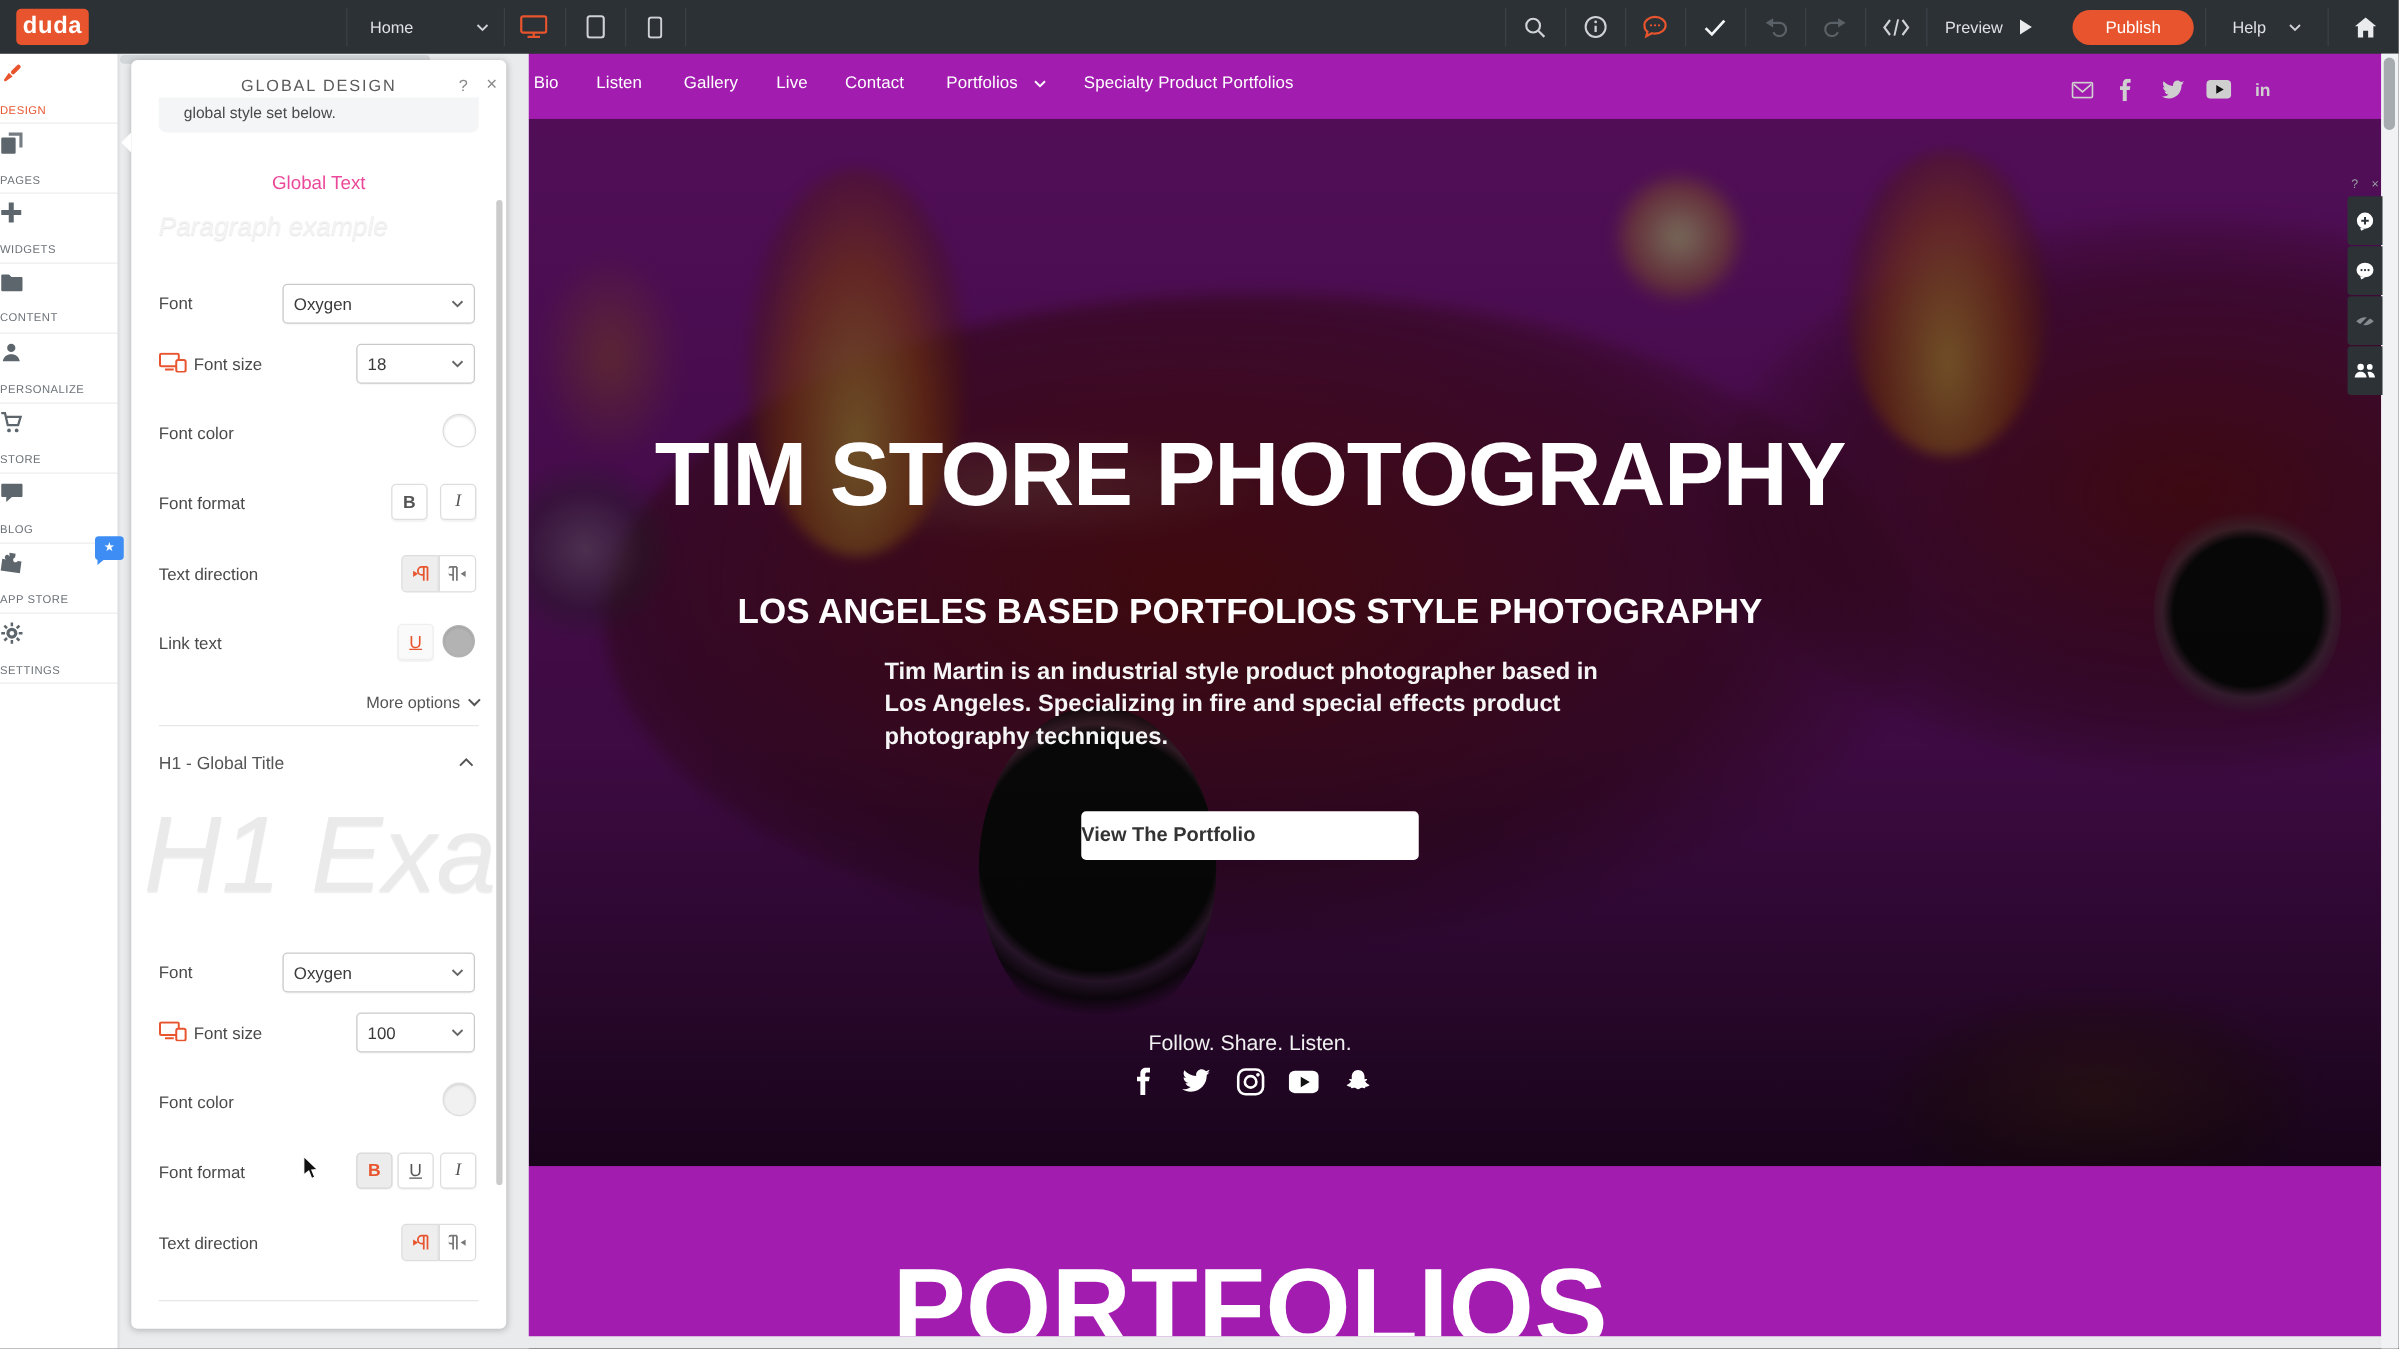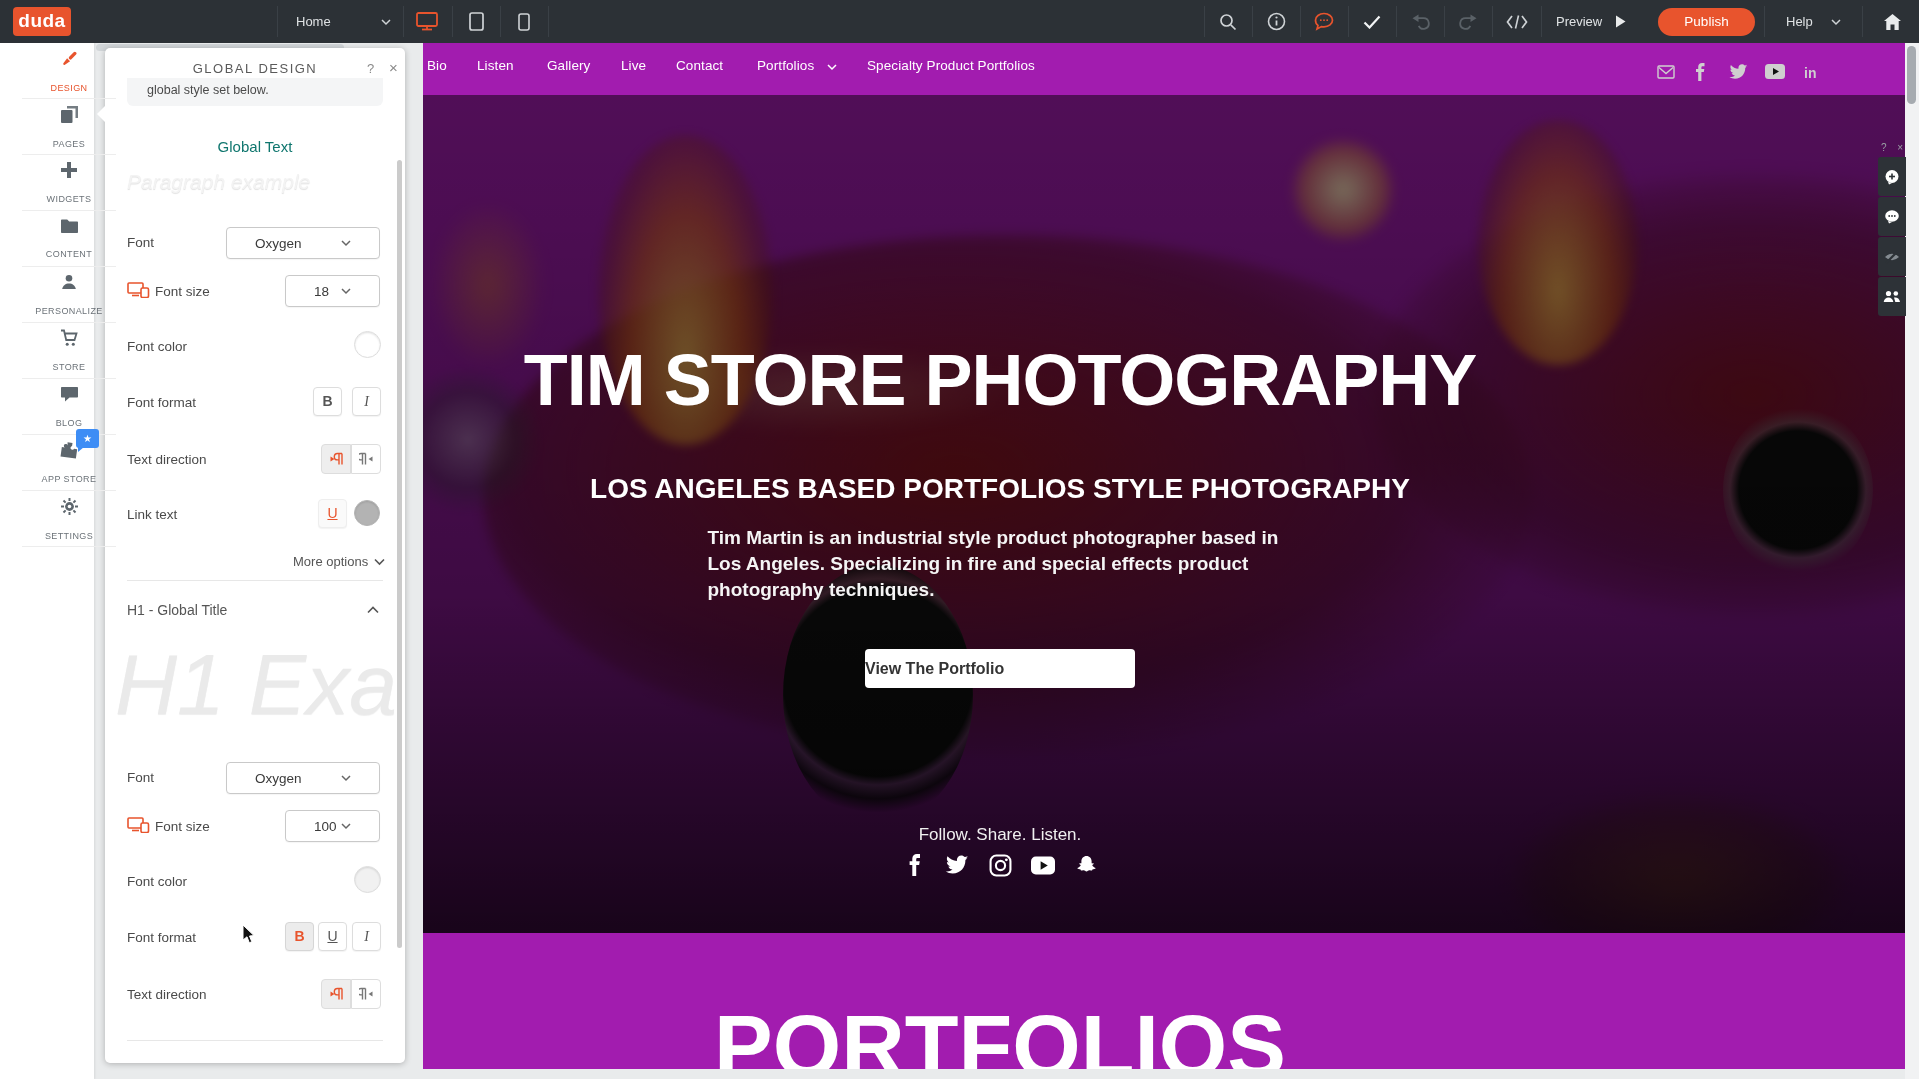--- a/index.html
+++ b/index.html
@@ -14,21 +14,21 @@
   .logo { left:13px; top:7px; width:58px; height:29px; background:#e8542d; border-radius:4px;
           color:#fff; font-weight:bold; font-size:19px; text-align:center; line-height:28px; letter-spacing:.5px;}
   .tbtxt { color:#dfe2e4; font-size:13px; line-height:43px; }
   .ticon { top:0; width:40px; height:43px; display:flex; align-items:center; justify-content:center; }
   .publish { left:1658px; top:8px; width:97px; height:28px; background:#e8542d; border-radius:15px;
              color:#fff; font-size:13.5px; text-align:center; line-height:28px; cursor:pointer; }
 
   
   .sidebar { left:0; top:43px; width:94px; height:1036px; background:#ffffff; z-index:30; box-shadow:1px 0 2px rgba(0,0,0,.08); }
   .sbitem { width:94px; height:56px; border-bottom:1px solid #ededed; display:flex; flex-direction:column;
-            align-items:center; justify-content:center; gap:15px; color:#5d666d; cursor:pointer;margin-left:22px; }
+            justify-content:center; gap:15px; color:#5d666d; cursor:pointer; }
   .sbitem .sblabel { font-size:9px; letter-spacing:.4px; color:#6b7278; }
   .sbitem.active { color:#e8542d; }
   .sbitem.active .sblabel { color:#e8542d; }
   .badge { left:76px; top:429px; width:23px; height:19px; background:#3d8df5; border-radius:3px; z-index:35;
            color:#fff; font-size:10px; text-align:center; line-height:19px; }
   .badge:after { content:""; position:absolute; left:2px; bottom:-4px; border-left:6px solid #3d8df5;
                  border-bottom:5px solid transparent; }
 
   
   .gutter { left:94px; top:43px; width:329px; height:1036px; background:#e9ebec; z-index:5; }
@@ -38,25 +38,25 @@
 
   
   .panel { left:105px; top:48px; width:300px; height:1015px; background:#fff; border-radius:5px;
            box-shadow:0 1px 6px rgba(0,0,0,.25); z-index:20; }
   .panel-notch { left:97px; top:106px; width:0; height:0; border-top:8px solid transparent;
                  border-bottom:8px solid transparent; border-right:8px solid #fff; z-index:21; }
   .ptitle { left:0; top:13px; width:100%; text-align:center; font-size:13px; letter-spacing:1.5px; color:#5a5a5a; }
   .pmini { font-size:13px; color:#8a8a8a; cursor:pointer; }
   .notebox { left:22px; top:30px; width:256px; height:28px; background:#f4f5f6; border-radius:0 0 6px 6px; overflow:hidden; }
   .notetext { position:absolute; left:20px; top:5px; font-size:12.5px; color:#4a4a4a; }
-  .pheading { width:100%; text-align:center; font-size:15px; color:#0f766e; }
+  .pheading { width:100%; text-align:center; font-size:15px; color:#ec4899; }
   .ghost { color:#f3f3f3; text-shadow:0 1px 1px rgba(0,0,0,.12);font-style:italic; }
   .plabel { font-size:13.5px; color:#4a4a4a; }
   .pselect { height:32px; background:#fff; border:1px solid #c9c9c9; border-radius:4px; font-size:13.5px;
-             color:#3a3a3a; display:flex; align-items:center; padding:0 28px; cursor:pointer;
+             color:#3a3a3a; display:flex; align-items:center; padding:0 8px; cursor:pointer;
              box-shadow:0 1px 1px rgba(0,0,0,.04); }
   .pselect .val { flex:1; }
   .swatch { border-radius:50%; border:1px solid #ddd; box-shadow:inset 0 1px 2px rgba(0,0,0,.12); cursor:pointer; }
   .fmt { width:29px; height:29px; background:#fff; border:1px solid #ddd; border-radius:4px; font-size:14px;
          color:#555; text-align:center; line-height:27px; cursor:pointer; box-shadow:0 1px 1px rgba(0,0,0,.05); }
   .fmt.sel { background:#ececec; color:#e8542d; border-color:#d6d6d6; }
   .dirbtn { width:30px; height:30px; background:#fff; border:1px solid #ddd; display:flex; align-items:center;
             justify-content:center; cursor:pointer; color:#777; }
   .dirbtn.sel { background:#eee; color:#e8542d; }
   .moreopts { font-size:13px; color:#555; cursor:pointer; display:flex; align-items:center; gap:6px; }

